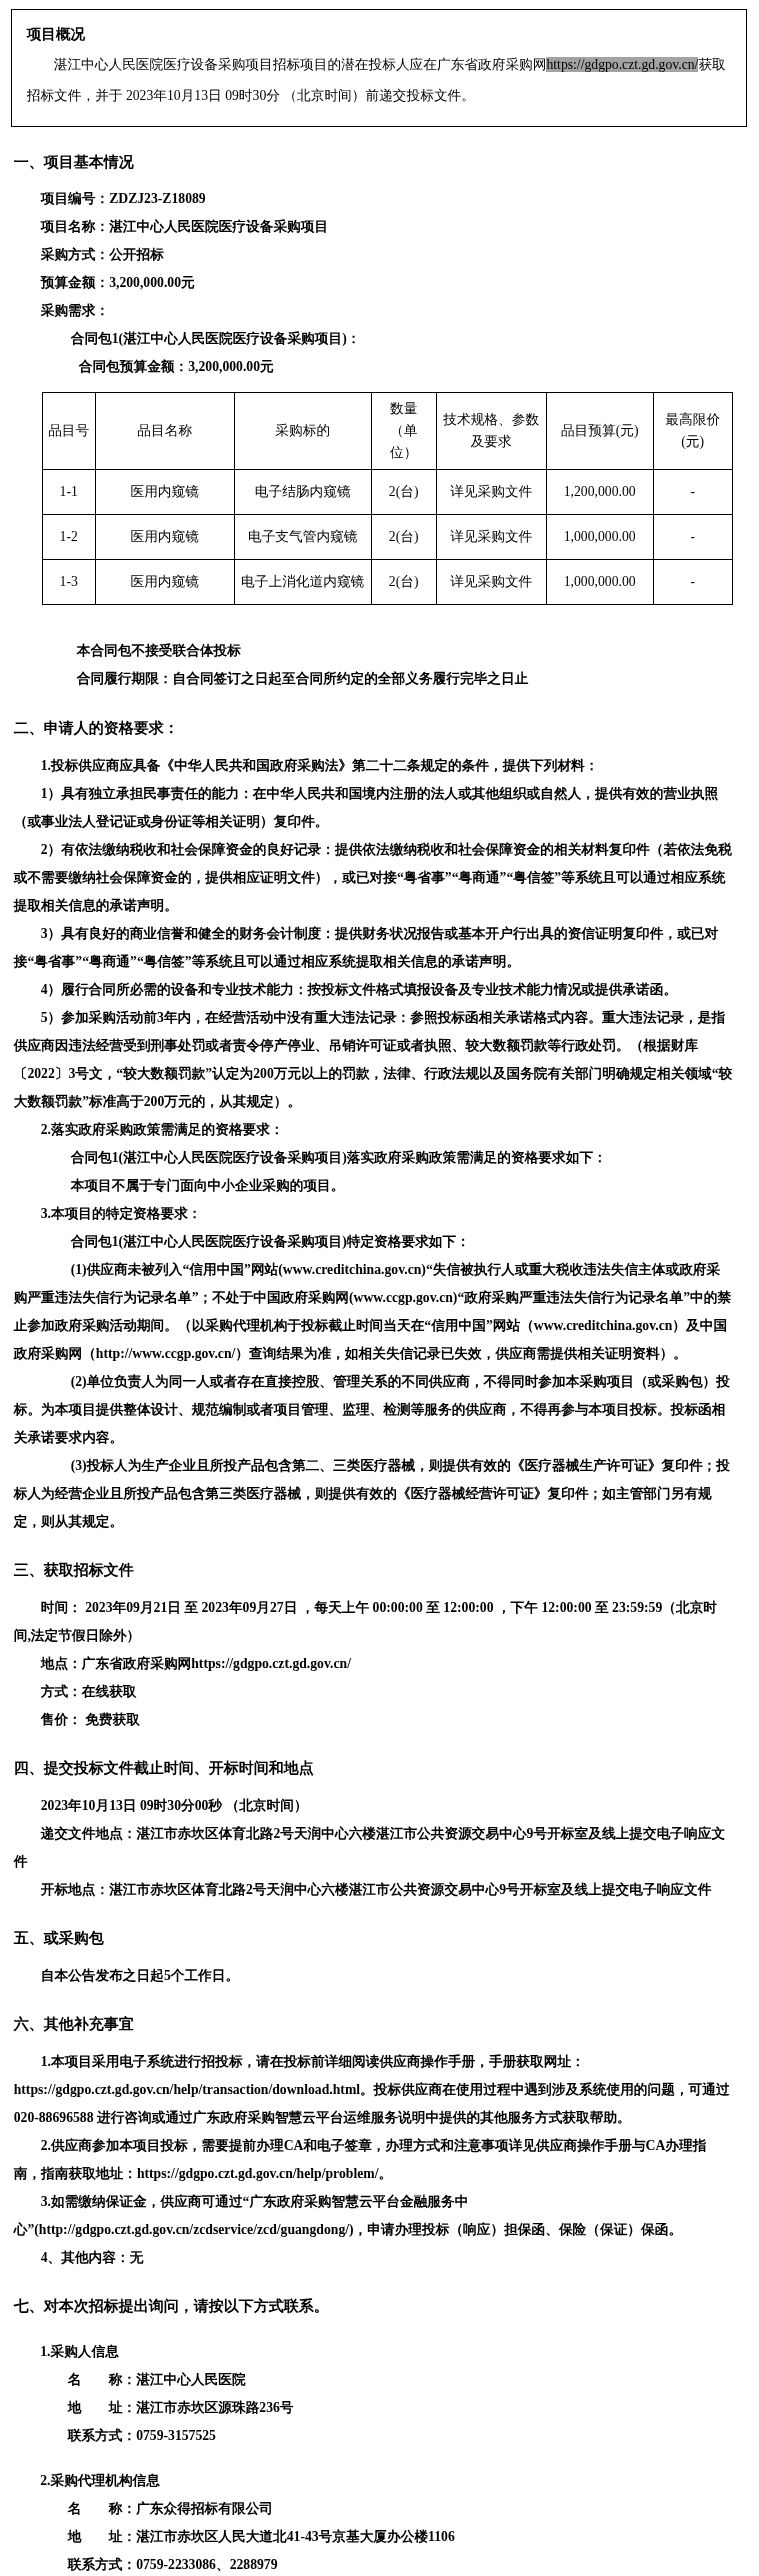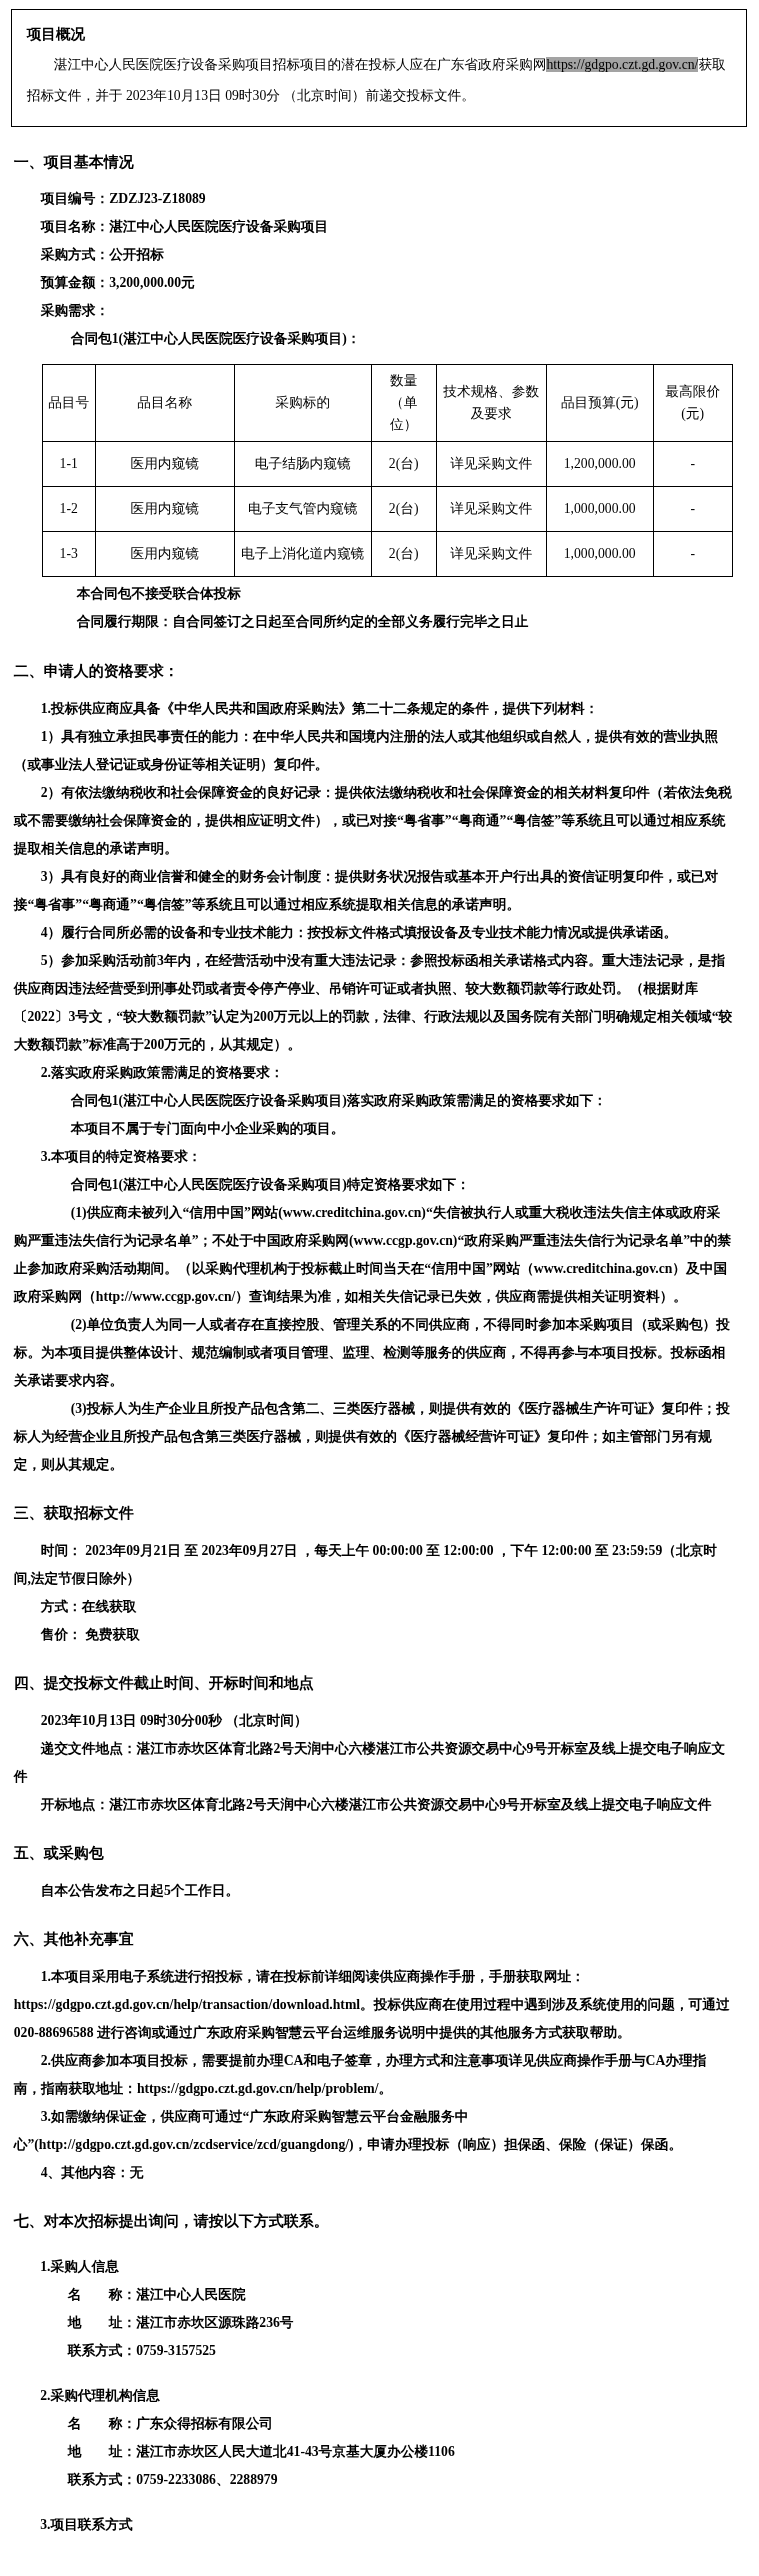--- a/index.html
+++ b/index.html
@@ -49,21 +49,21 @@
     font-weight:normal;
     font-size:13.7px;
     line-height:22px;
     padding:5.1px 3.4px;
     overflow:hidden;
   }
   table.items th{height:62px;padding:5.1px 5.1px;}
   table.items td{height:34px;}
   td.limit{text-align:right;padding-right:8.6px;}
   .note{margin-left:63px;}
-  .notes{margin-top:3px;}
+  .notes{margin-top:32px;}
   
   .grp-title{margin-left:26.5px;margin-top:17px;}
   .grp-line{margin-left:54px;}
 </style>
 </head>
 <body>
 
 <div class="doc">
 
   <div class="overview-box">
@@ -71,20 +71,21 @@
     <p class="overview-para"><span>湛江中心人民医院医疗设备采购项目招标项目的潜在投标人应在广东省政府采购网</span><span class="url-hl">https://gdgpo.czt.gd.gov.cn/</span><span>获取招标文件，并于 2023年10月13日 09时30分 （北京时间）前递交投标文件。</span></p>
   </div>
 
   <p class="heading">一、项目基本情况</p>
   <p class="line field">项目编号：ZDZJ23-Z18089</p>
   <p class="line field">项目名称：湛江中心人民医院医疗设备采购项目</p>
   <p class="line field">采购方式：公开招标</p>
   <p class="line field">预算金额：3,200,000.00元</p>
   <p class="line field">采购需求：</p>
   <p class="line pkg1">合同包1(湛江中心人民医院医疗设备采购项目)：</p>
+  <p class="line pkg2">合同包预算金额：3,200,000.00元</p>
 
   <table class="items">
     <colgroup>
       <col style="width:53px">
         <col style="width:139px">
         <col style="width:137px">
         <col style="width:65px">
         <col style="width:110px">
         <col style="width:107px">
         <col style="width:79px">
@@ -147,20 +148,21 @@
   <p class="line ind2">合同包1(湛江中心人民医院医疗设备采购项目)落实政府采购政策需满足的资格要求如下：</p>
   <p class="line ind2">本项目不属于专门面向中小企业采购的项目。</p>
   <p class="line indent">3.本项目的特定资格要求：</p>
   <p class="line ind2">合同包1(湛江中心人民医院医疗设备采购项目)特定资格要求如下：</p>
   <p class="line ind2">(1)供应商未被列入“信用中国”网站(www.creditchina.gov.cn)“失信被执行人或重大税收违法失信主体或政府采购严重违法失信行为记录名单”；不处于中国政府采购网(www.ccgp.gov.cn)“政府采购严重违法失信行为记录名单”中的禁止参加政府采购活动期间。（以采购代理机构于投标截止时间当天在“信用中国”网站（www.creditchina.gov.cn）及中国政府采购网（http://www.ccgp.gov.cn/）查询结果为准，如相关失信记录已失效，供应商需提供相关证明资料）。</p>
   <p class="line ind2">(2)单位负责人为同一人或者存在直接控股、管理关系的不同供应商，不得同时参加本采购项目（或采购包）投标。为本项目提供整体设计、规范编制或者项目管理、监理、检测等服务的供应商，不得再参与本项目投标。投标函相关承诺要求内容。</p>
   <p class="line ind2">(3)投标人为生产企业且所投产品包含第二、三类医疗器械，则提供有效的《医疗器械生产许可证》复印件；投标人为经营企业且所投产品包含第三类医疗器械，则提供有效的《医疗器械经营许可证》复印件；如主管部门另有规定，则从其规定。</p>
 
   <p class="heading">三、获取招标文件</p>
   <p class="line indent">时间： 2023年09月21日 至 2023年09月27日 ，每天上午 00:00:00 至 12:00:00 ，下午 12:00:00 至 23:59:59（北京时间,法定节假日除外）</p>
+  <p class="line indent">地点：广东省政府采购网https://gdgpo.czt.gd.gov.cn/</p>
   <p class="line indent">方式：在线获取</p>
   <p class="line indent">售价： 免费获取</p>
 
   <p class="heading">四、提交投标文件截止时间、开标时间和地点</p>
   <p class="line indent">2023年10月13日 09时30分00秒 （北京时间）</p>
   <p class="line indent">递交文件地点：湛江市赤坎区体育北路2号天润中心六楼湛江市公共资源交易中心9号开标室及线上提交电子响应文件</p>
   <p class="line indent">开标地点：湛江市赤坎区体育北路2号天润中心六楼湛江市公共资源交易中心9号开标室及线上提交电子响应文件</p>
 
   <p class="heading">五、或采购包</p>
   <p class="line indent">自本公告发布之日起5个工作日。</p>

